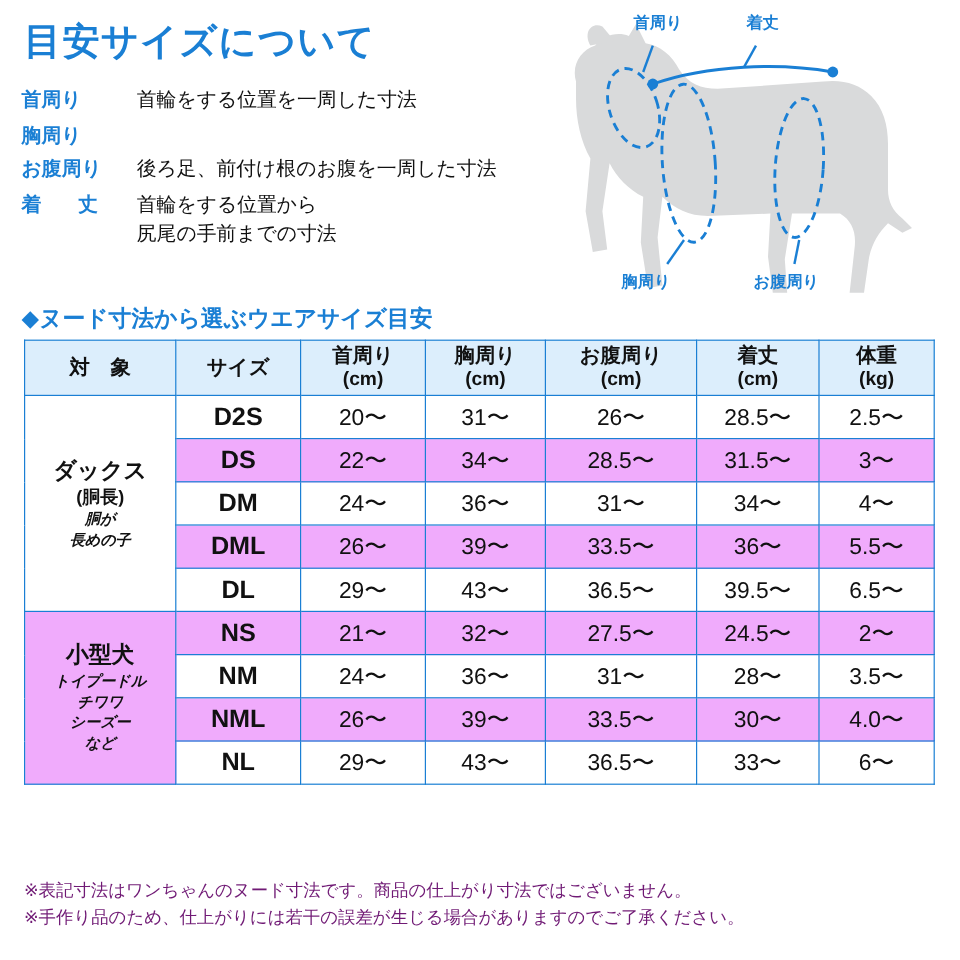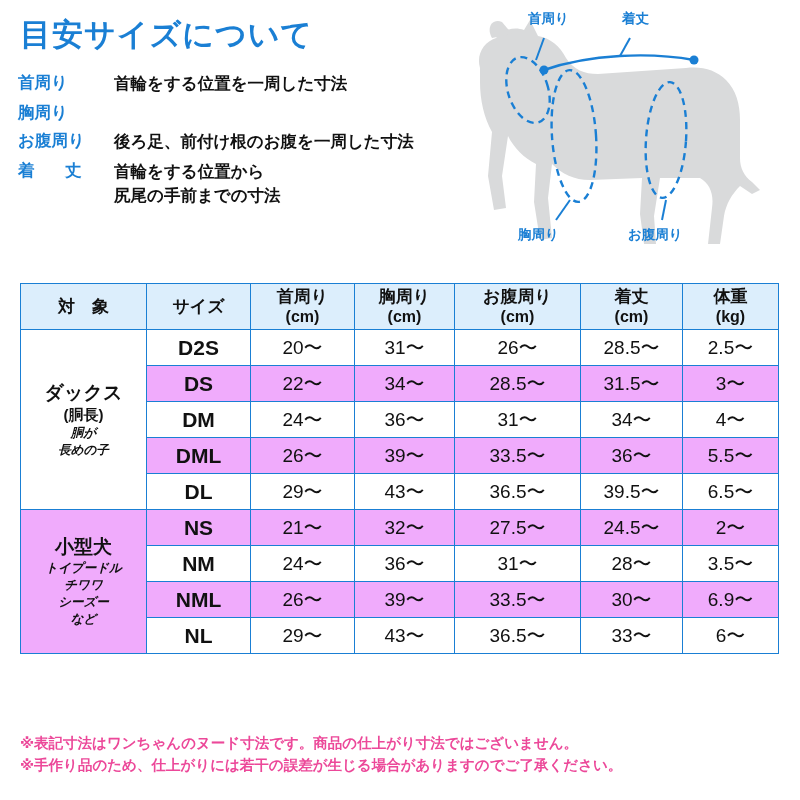--- a/index.html
+++ b/index.html
@@ -43,21 +43,20 @@
     font-weight: bold;
     width: 96px;
     flex: 0 0 96px;
     white-space: nowrap;
   }
   .def-term.spaced { letter-spacing: 7px; }
   .def-desc {
     color: #111;
     font-size: 16.5px;
     line-height: 1.45;
-    font-weight: bold;
   }
 
   
   .dog-area {
     position: absolute;
     left: 440px; top: 8px;
     width: 352px; height: 250px;
   }
   .dog-area svg { display: block; }
   .lbl {
@@ -128,23 +127,23 @@
   td.group .g-sub  { font-size: 15px; display: block; }
   td.group .g-note2 { font-size: 12.5px; display: block; color: #111; font-weight: bold; line-height:1.35;font-style:italic; }
 
   
   .notes {
     position: absolute;
     left: 20px; top: 732px;
     width: 770px;
   }
   .note {
-    color: #ec4899;
+    color: #701a75;
     font-size: 14.5px;
-    font-weight: bold;
+    font-weight: normal;
     line-height: 1.55;
     white-space: nowrap;
   }
 </style>
 </head>
 <body>
 
 <div id="page">
 
   <div class="title">目安サイズについて</div>
@@ -213,20 +212,21 @@
       <path d="M190,30 L180,48" stroke="#1a7fd4" stroke-width="2" fill="none"></path>
       <path d="M116,212 L130,192" stroke="#1a7fd4" stroke-width="2" fill="none"></path>
       <path d="M222,212 L226,192" stroke="#1a7fd4" stroke-width="2" fill="none"></path>
     </svg>
     <div class="lbl lbl-neck">首周り</div>
     <div class="lbl lbl-length">着丈</div>
     <div class="lbl lbl-chest">胸周り</div>
     <div class="lbl lbl-belly">お腹周り</div>
   </div>
 
+  <div class="sec-head">◆ヌード寸法から選ぶウエアサイズ目安</div>
 
   <table class="size-table">
     <thead>
       <tr>
         <th class="col-target">
           <span>対　象</span>
         </th>
         <th class="col-size">
           <span>サイズ</span>
         </th>
@@ -319,21 +319,21 @@
           <td>31〜</td>
           <td>28〜</td>
           <td>3.5〜</td>
         </tr>
         <tr class="alt">
           <td class="sizecell">NML</td>
           <td>26〜</td>
           <td>39〜</td>
           <td>33.5〜</td>
           <td>30〜</td>
-          <td>6.9〜</td>
+          <td>4.0〜</td>
         </tr>
         <tr>
           <td class="sizecell">NL</td>
           <td>29〜</td>
           <td>43〜</td>
           <td>36.5〜</td>
           <td>33〜</td>
           <td>6〜</td>
         </tr>
       </tbody>

